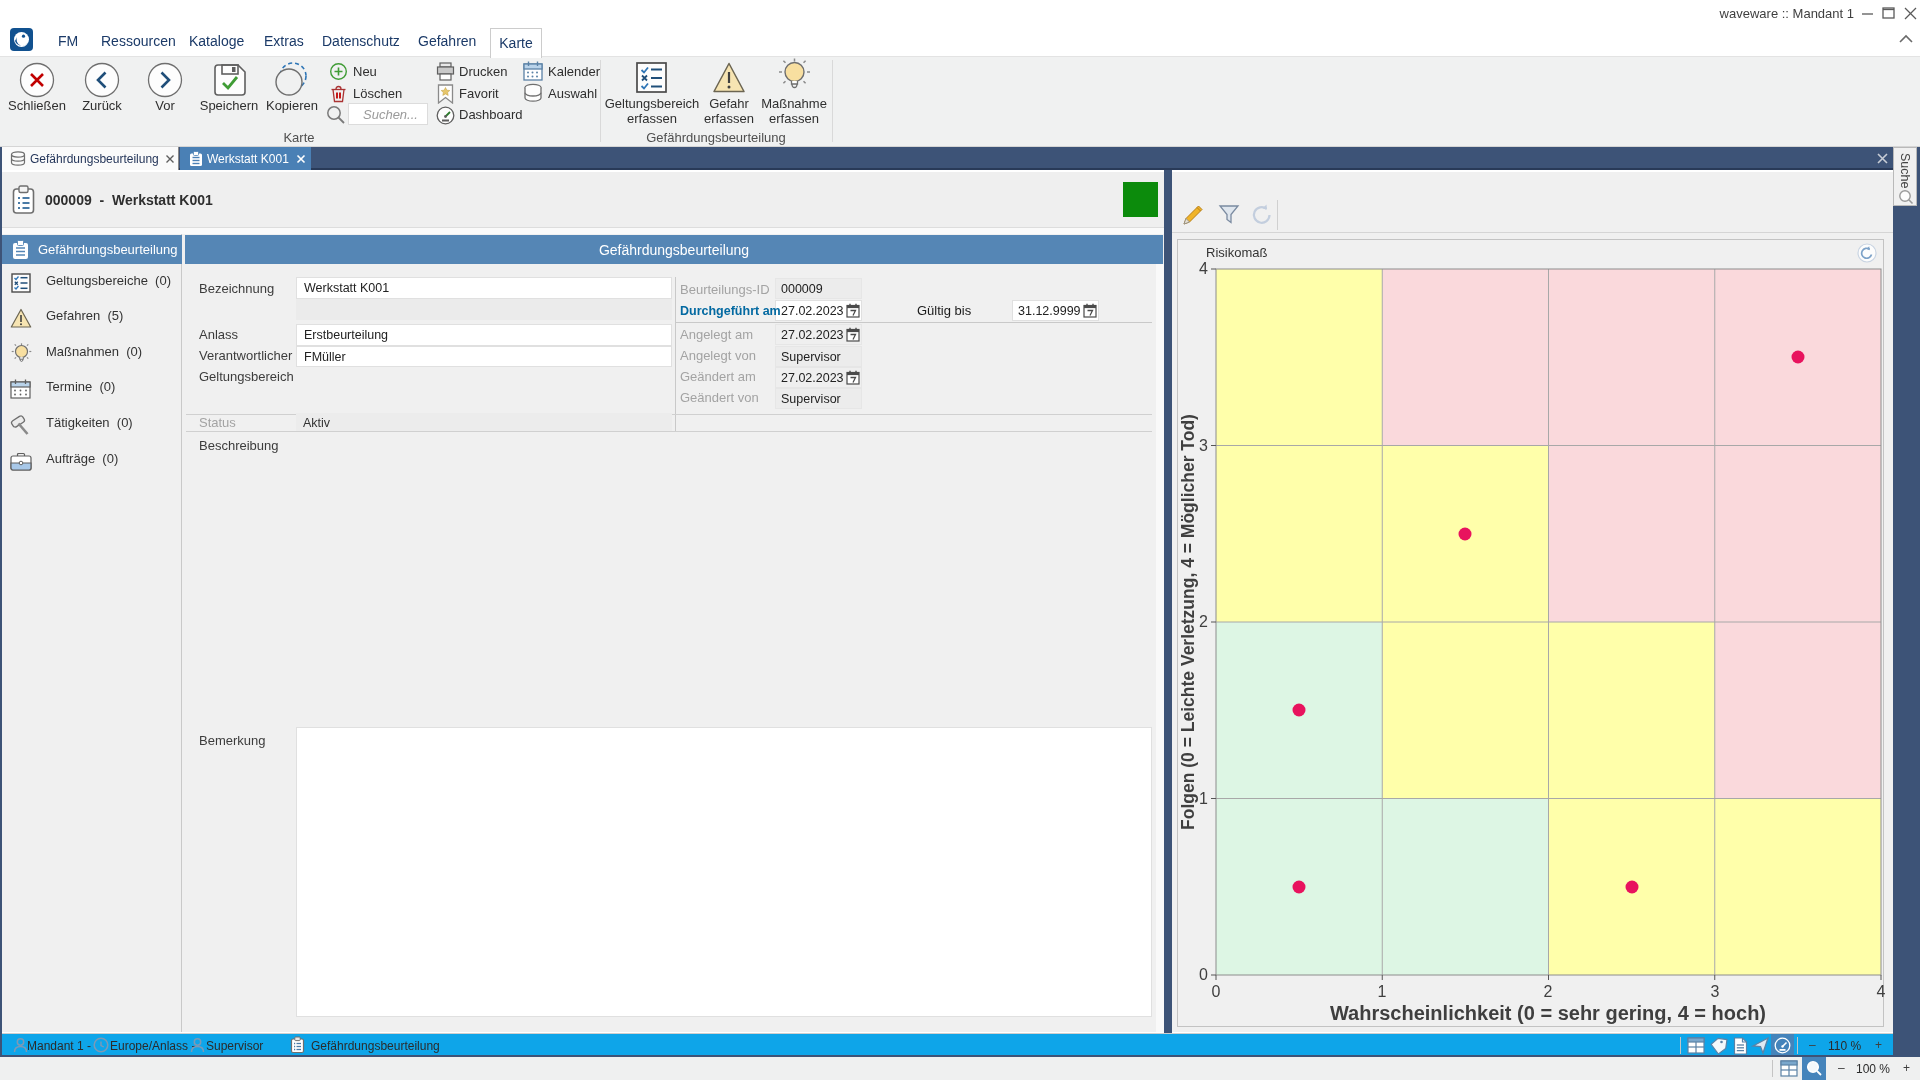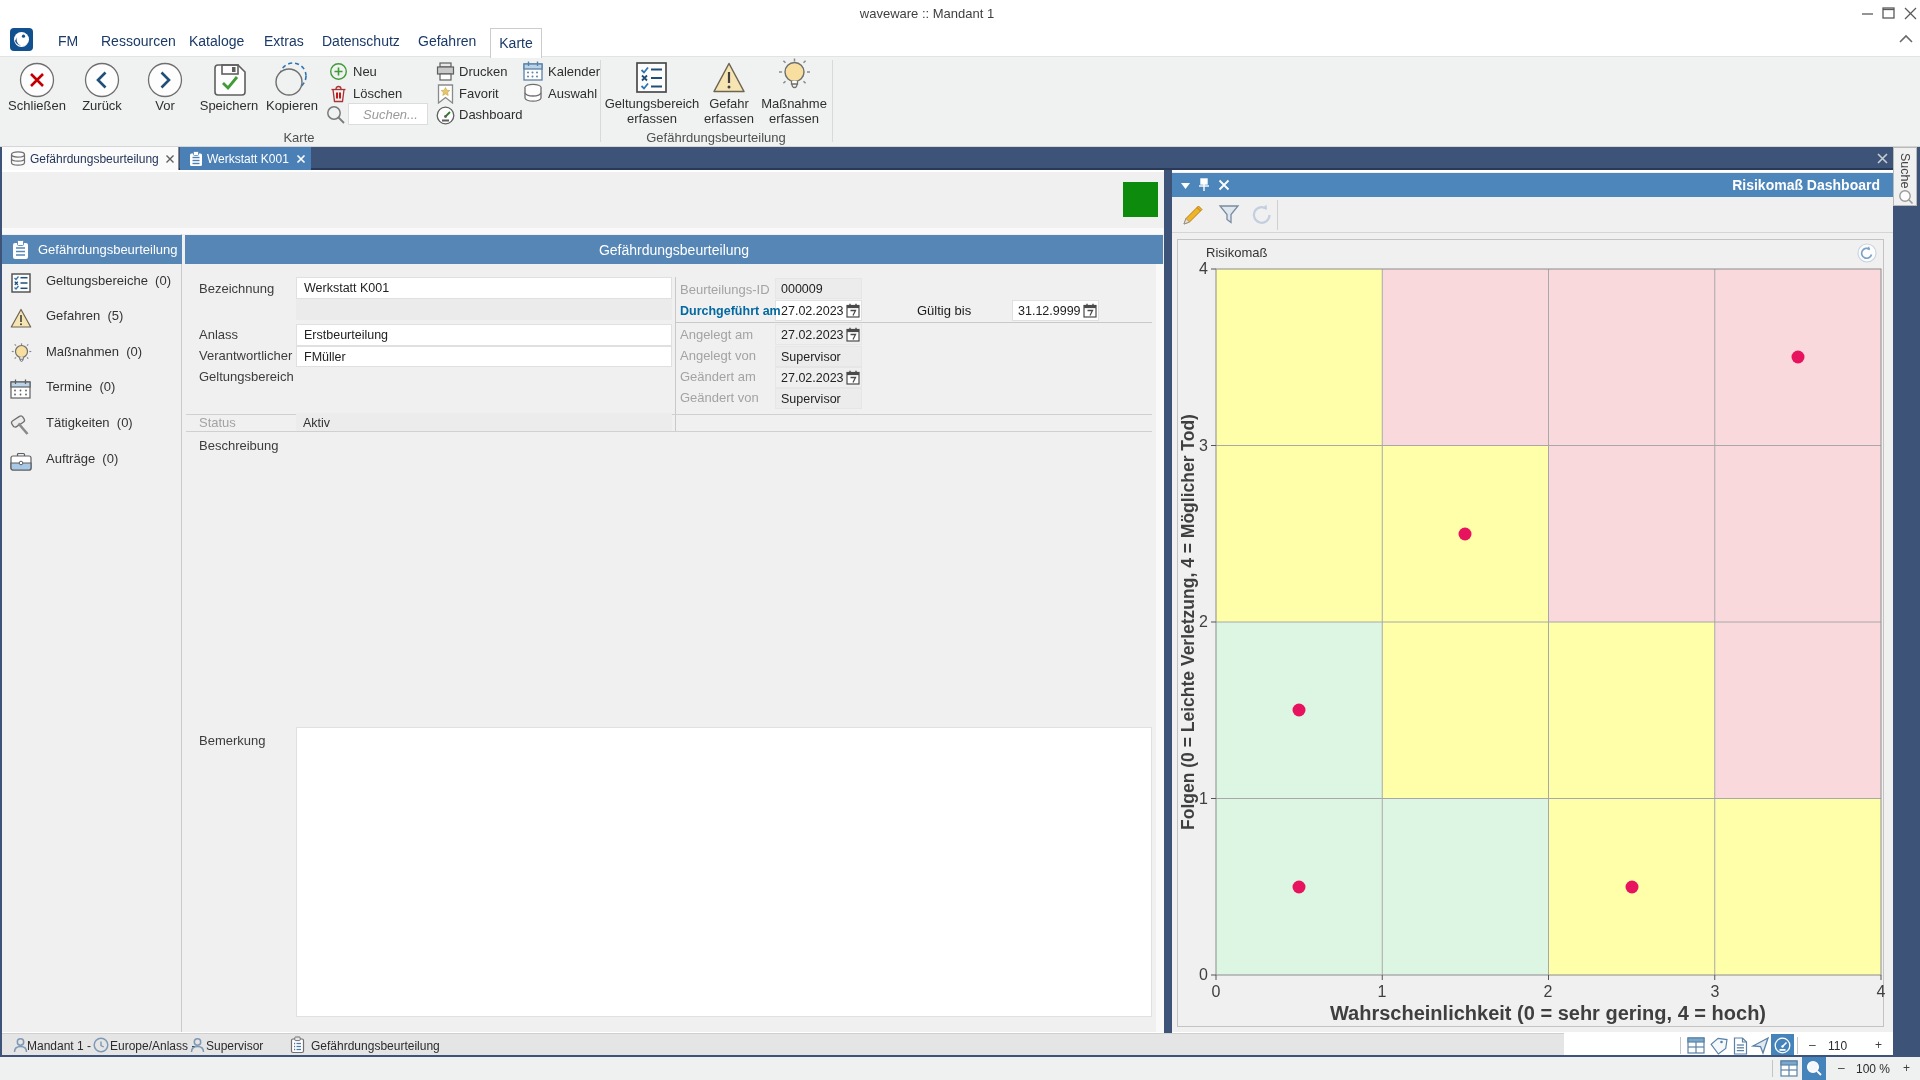--- a/index.html
+++ b/index.html
@@ -1,20 +1,20 @@
 <!DOCTYPE html>
 <html><head>
 <meta charset="utf-8">
 <style>
 * { margin:0; padding:0; box-sizing:border-box; }
 html,body { width:1920px; height:1080px; overflow:hidden; }
 body { position:relative; font-family:"Liberation Sans",sans-serif; background:#ffffff; color:#2b2b2b; }
 .abs { position:absolute; }
 #titlebar { left:0; top:0; width:1920px; height:27px; background:#ffffff; }
-#titletext { left:0; top:6px; width:1854px; text-align:center; font-size:13px; color:#3f3f3f; }
+#titletext { left:0; top:6px; width:1854px; text-align:right; font-size:13px; color:#3f3f3f; }
 #menubar { left:0; top:27px; width:1920px; height:30px; background:#ffffff; border-bottom:1px solid #e3e3e3; }
 .menuitem { top:6px; font-size:14px; color:#1b3a68; }
 #kartetab { left:490px; top:28px; width:52px; height:30px; background:#ffffff; border:1px solid #cccccc; border-bottom:none; text-align:center; padding-top:6px; font-size:14px; color:#1b3a68; z-index:3; }
 #ribbon { left:0; top:57px; width:1920px; height:90px; background:#f0f1f1; border-bottom:1px solid #d5d5d5; }
 .rlabel { font-size:13px; color:#2f2f2f; text-align:center; }
 .grouplabel { top:73px; font-size:13px; color:#4f4f4f; text-align:center; }
 .vsep { top:3px; width:1px; height:82px; background:#d9d9d9; }
 .smalllabel { font-size:13px; color:#2f2f2f; }
 #tabbar { left:0; top:147px; width:1920px; height:23px; background:#3d5377; border-bottom:2px solid #293a58; }
 #tab1 { left:2px; top:147px; width:177px; height:23px; background:#fafafa; border-right:1px solid #8a8a8a; font-size:12px; color:#25365a; }
@@ -32,21 +32,21 @@
 .glabel { font-size:13px; color:#a3a3a3; }
 .field { background:#ffffff; border:1px solid #e0e0e0; font-size:12.5px; color:#222222; padding:3px 0 0 7px; }
 .gfield { background:#ececec; border:1px solid #e6e6e6; font-size:12.5px; color:#333333; padding:3px 0 0 7px; }
 #splitter { left:1164px; top:170px; width:8px; height:864px; background:#3d5377; }
 #dock { left:1172px; top:172px; width:721px; height:860px; background:#f0f0f0; }
 #docktitle { left:0; top:1px; width:721px; height:24px; background:#4d86ba; color:#ffffff; }
 #docktools { left:0; top:25px; width:721px; height:36px; background:#f0f0f0; border-bottom:1px solid #d5d5d5; }
 #groupbox { left:5px; top:67px; width:707px; height:788px; background:#f0f0f0; border:1px solid #c3c3c3; }
 #rightstrip { left:1893px; top:147px; width:27px; height:910px; background:#3d5377; }
 #suchetab { left:0px; top:0px; width:24px; height:59px; background:#f0f0f0; border:1px solid #b9b9b9; }
-#status1 { left:0; top:1033px; width:1564px; height:23px; background:#e5e5e5; border-top:1px solid #cfcfcf; font-size:12px; color:#2b2b2b; }
+#status1 { left:0; top:1033px; width:1920px; height:23px; background:#0ea5e9; border-top:1px solid #cfcfcf; font-size:12px; color:#2b2b2b; }
 #status1nav { left:1893px; top:1033px; width:27px; height:23px; background:#3d5377; }
 #navline { left:0; top:1055px; width:1893px; height:2px; background:#3d5377; }
 #status2 { left:0; top:1057px; width:1920px; height:23px; background:#eff0f0; font-size:12px; color:#2b2b2b; }
 .wb { stroke:#5a5a5a; stroke-width:1.3; fill:none; }
 #leftedge { left:0; top:147px; width:2px; height:909px; background:#3d5377; }
 #rightedge { left:1918px; top:147px; width:2px; height:909px; background:#3d5377; }
 </style>
 </head>
 <body>
 <svg width="0" height="0" style="position:absolute">
@@ -250,20 +250,35 @@
         <line x1="3.5" y1="9.5" x2="10.5" y2="9.5"></line>
         <line x1="3.5" y1="12.5" x2="10.5" y2="12.5"></line>
       </g>
   </svg>
   <div class="abs" style="left:27px;top:5px">Werkstatt K001</div>
   <svg class="abs" style="left:114px;top:5px" width="14" height="14">
       <path d="M 3.5 3.5 L 10.5 10.5 M 10.5 3.5 L 3.5 10.5" stroke="#ffffff" stroke-width="1.6"></path>
     </svg>
 </div>
 <div class="abs" id="record">
+  <div class="abs" id="recheader">
+    <svg class="abs" style="left:10px;top:13px" width="23" height="29">
+      <rect x="1.5" y="4" width="20" height="24" rx="3" fill="#ffffff" stroke="#6f6f6f" stroke-width="1.6"></rect>
+      <rect x="7" y="1" width="9" height="6.5" rx="1.5" fill="#f4f4f4" stroke="#6f6f6f" stroke-width="1.4"></rect>
+      <g stroke="#4a7ba6" stroke-width="2">
+          <line x1="6" y1="13" x2="8" y2="13"></line>
+          <line x1="10.5" y1="13" x2="17.5" y2="13"></line>
+          <line x1="6" y1="18" x2="8" y2="18"></line>
+          <line x1="10.5" y1="18" x2="17.5" y2="18"></line>
+          <line x1="6" y1="23" x2="8" y2="23"></line>
+          <line x1="10.5" y1="23" x2="17.5" y2="23"></line>
+        </g>
+    </svg>
+    <div class="abs" style="left:43px;top:20px;font-size:14px;font-weight:bold;color:#2e2e2e">000009&nbsp; - &nbsp;Werkstatt K001</div>
+  </div>
   <div class="abs" style="left:0;top:56px;width:1162px;height:6px;background:#fafafa"></div>
   <div class="abs" id="greensq"></div>
   <div class="abs" id="sidebar">
 
     <div class="abs sideitem" style="top:39px">
       <svg class="abs" style="left:9px;top:0px" width="20" height="20">
         <rect x="1" y="1" width="18" height="18" fill="#fdfdfd" stroke="#4a4a4a" stroke-width="1.4"></rect>
         <path d="M 3.5 5 L 5 6.5 L 7.5 3.5" stroke="#2e75b6" stroke-width="1.3" fill="none"></path>
         <path d="M 3.8 8.7 L 6.8 11.7 M 6.8 8.7 L 3.8 11.7" stroke="#1f4e79" stroke-width="1.3" fill="none"></path>
         <path d="M 3.5 14.5 L 5 16 L 7.5 13" stroke="#2e75b6" stroke-width="1.3" fill="none"></path>
@@ -396,37 +411,20 @@
     <div class="abs gfield" style="left:590px;top:133px;width:87px;height:21px;color:#222222;background:#efefef;padding-left:5px">27.02.2023</div>
     <svg class="abs cal" style="left:661px;top:136px" width="14" height="15">
         <use href="#calicon"></use>
       </svg>
     <div class="abs glabel" style="left:495px;top:156px">Geändert von</div>
     <div class="abs gfield" style="left:590px;top:154px;width:87px;height:21px;color:#222222;padding-left:5px">Supervisor</div>
   </div>
 </div>
 <div class="abs" id="splitter"></div>
 <div class="abs" id="dock">
-  <div class="abs" id="docktitle">
-    <svg class="abs" style="left:8px;top:8px" width="12" height="9">
-        <path d="M 1 2 L 10 2 L 5.5 8 Z" fill="#ffffff"></path>
-      </svg>
-    <svg class="abs" style="left:25px;top:4px" width="14" height="16">
-      <g stroke="#ffffff" stroke-width="1.4" fill="none">
-          <line x1="7" y1="2" x2="7" y2="9"></line>
-          <rect x="4" y="2" width="6" height="5" fill="#ffffff"></rect>
-          <line x1="2" y1="9" x2="12" y2="9"></line>
-          <line x1="7" y1="9" x2="7" y2="14"></line>
-        </g>
-    </svg>
-    <svg class="abs" style="left:45px;top:5px" width="14" height="14">
-        <path d="M 2.5 2.5 L 11.5 11.5 M 11.5 2.5 L 2.5 11.5" stroke="#ffffff" stroke-width="1.8"></path>
-      </svg>
-    <div class="abs" style="right:13px;top:4px;font-size:14px;font-weight:bold">Risikomaß Dashboard</div>
-  </div>
   <div class="abs" id="docktools">
     <svg class="abs" style="left:8px;top:5px" width="26" height="26">
       <path d="M 4 22 L 6 16.5 L 18.5 4 L 22 7.5 L 9.5 20 Z" fill="#f0b429" stroke="#b97f14" stroke-width="1"></path>
       <path d="M 4 22 L 6 16.5 L 9.5 20 Z" fill="#e8e1d3" stroke="#8a8a8a" stroke-width="0.8"></path>
       <line x1="17" y1="5.5" x2="20.5" y2="9" stroke="#b97f14" stroke-width="1"></line>
     </svg>
     <svg class="abs" style="left:45px;top:6px" width="24" height="24">
       <path d="M 3 3 L 21 3 L 14 11.5 L 14 19.5 L 10 16.5 L 10 11.5 Z" fill="#dfe6ee" stroke="#7a8aa0" stroke-width="1.3"></path>
     </svg>
     <svg class="abs" style="left:78px;top:6px" width="24" height="24">

